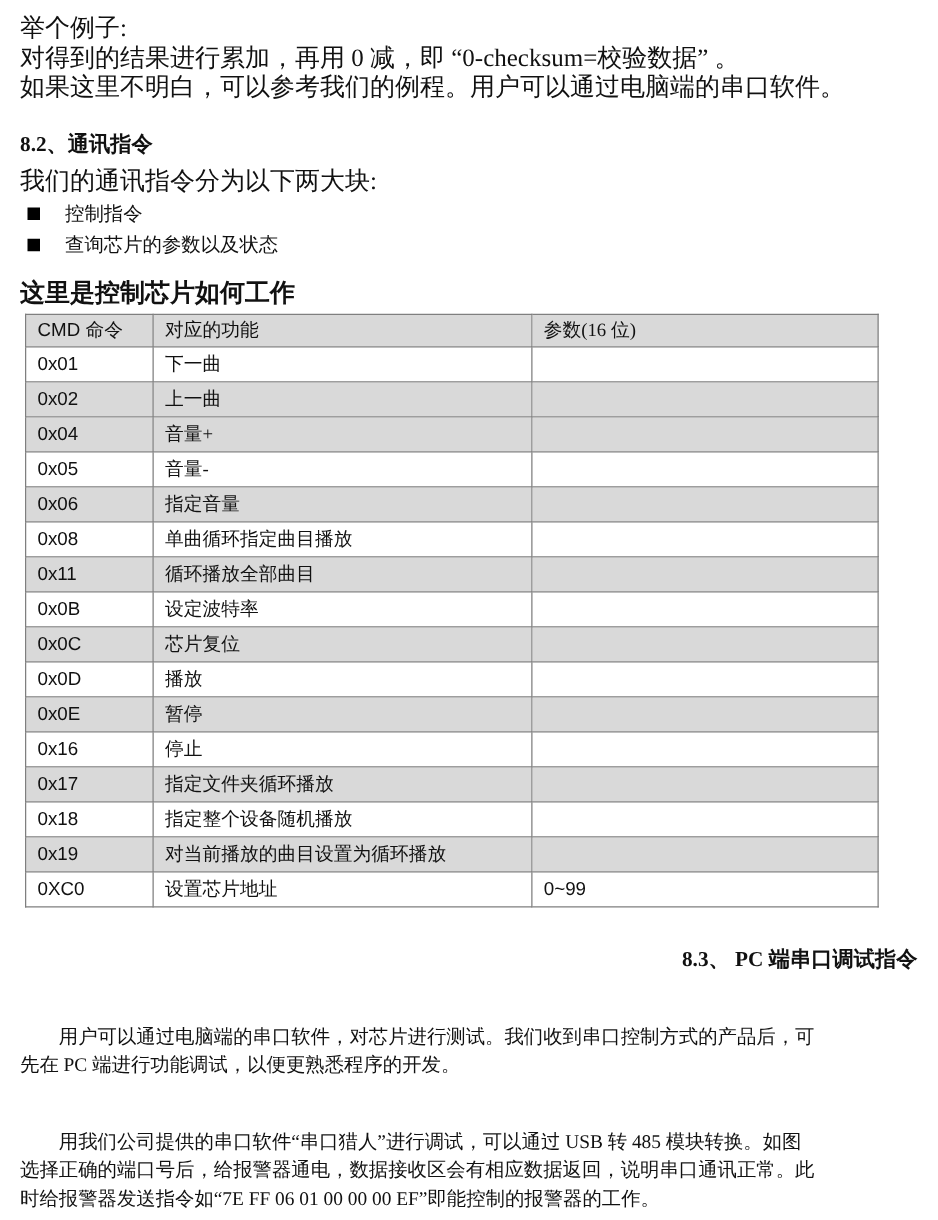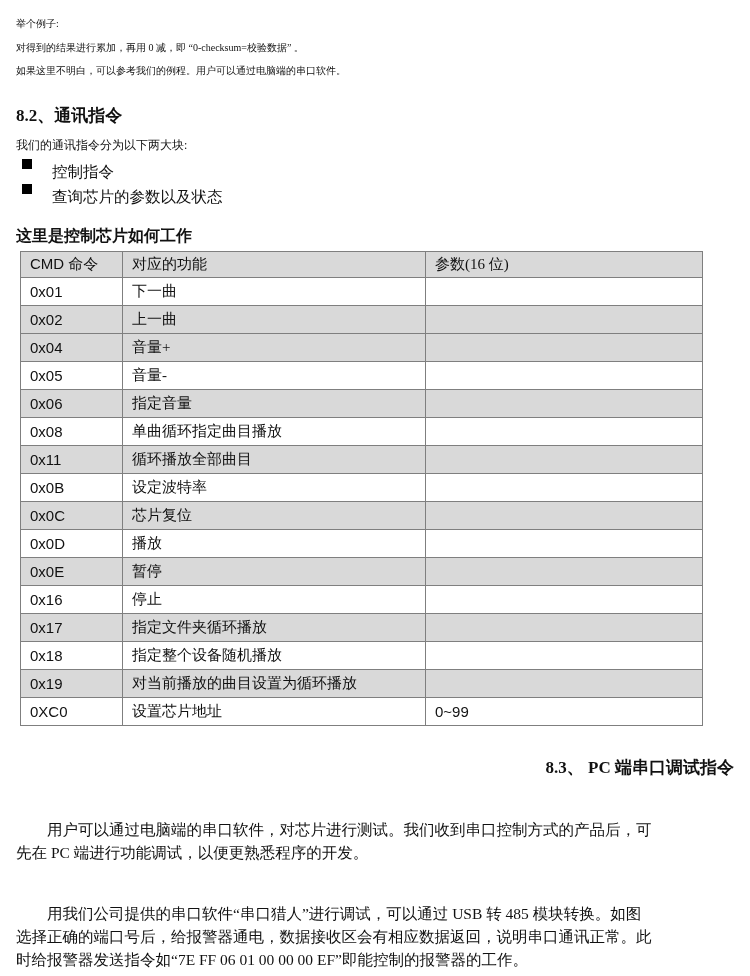--- a/index.html
+++ b/index.html
@@ -12,60 +12,60 @@
   html,body{background:var(--bg);}
   body{
     width:750px;
     min-height:976px;
     font-family:"Liberation Serif","DejaVu Serif",serif;
     color:var(--text);
   }
   .page{padding:12px 16px 10px 16px;}
 
   .intro-line{
-    font-size:10px;
+    font-size:20px;
     line-height:23.5px;
     white-space:nowrap;
   }
 
   .h2{
     font-weight:bold;
     font-size:17px;
     line-height:24px;
   }
   .h-82{margin:21px 0 5px 0;}
   .h-83{margin:30px 0 5px 0;text-align:right;}
 
   .sec-intro{
-    font-size:12px;
+    font-size:20px;
     line-height:24px;
   }
 
   .bullet-list{
     list-style:none;
     margin:2px 0 0 0;
     padding:0;
   }
   .bullet-item{
     font-size:15.5px;
     line-height:25px;
     display:flex;
-    align-items:flex-start;
+    align-items:center;
   }
   .bullet-square{
     display:inline-block;
     width:10px;height:10px;
     background:#000;
     margin:0 20px 0 6px;
     flex:0 0 auto;
   }
 
   .table-caption{
     font-weight:bold;
-    font-size:16px;
+    font-size:20px;
     line-height:23px;
     margin:15px 0 4px 0;
   }
 
   table.cmd{
     border-collapse:collapse;
     margin-left:4px;
     table-layout:fixed;
     width:682px;
     font-size:15px;

